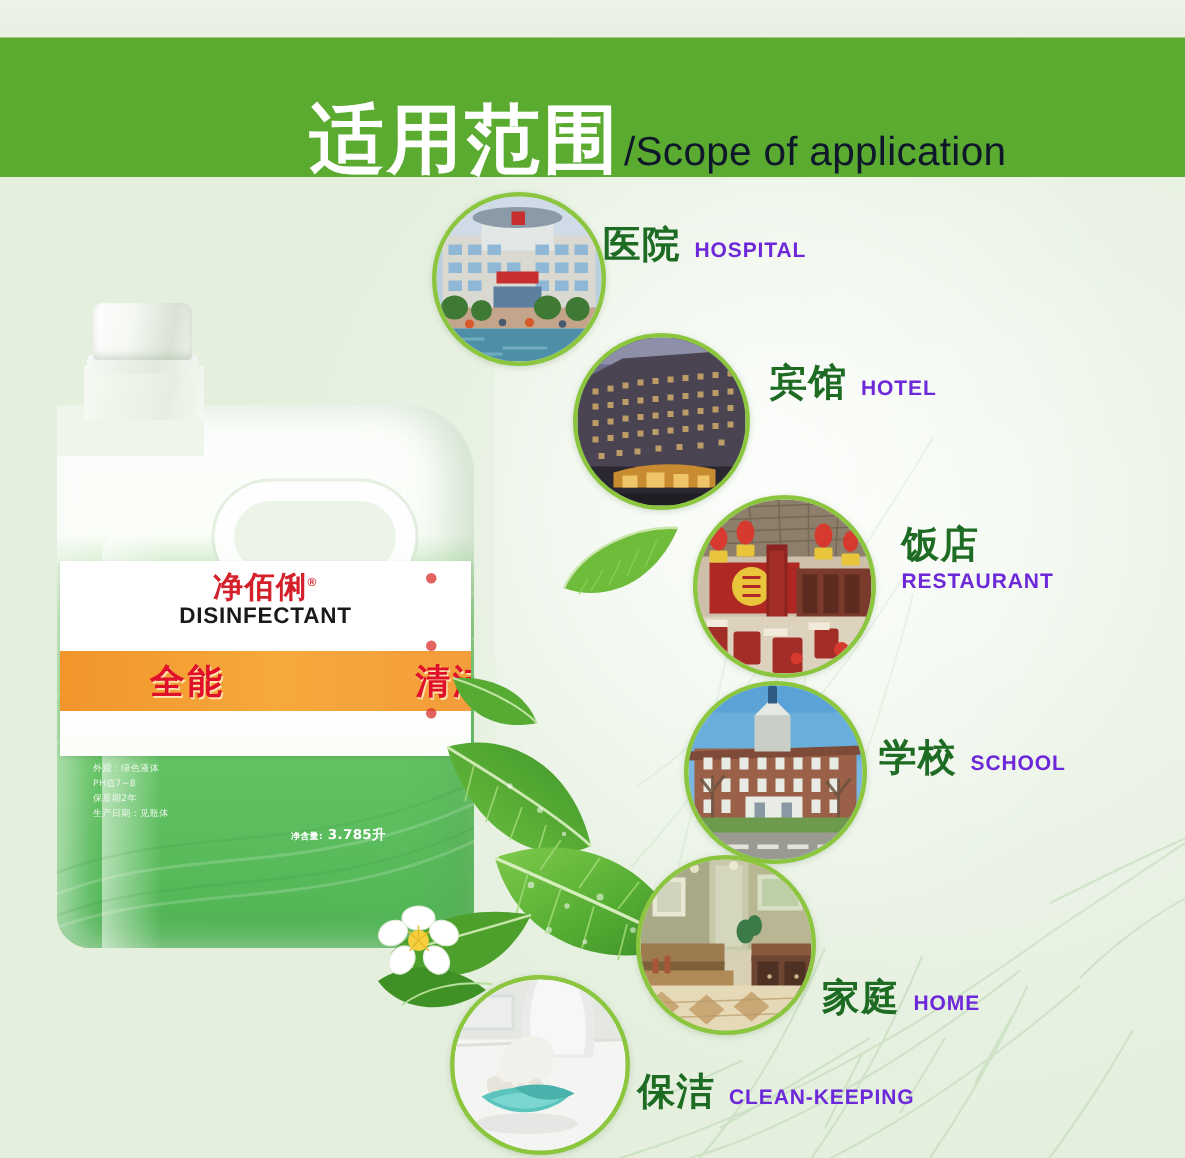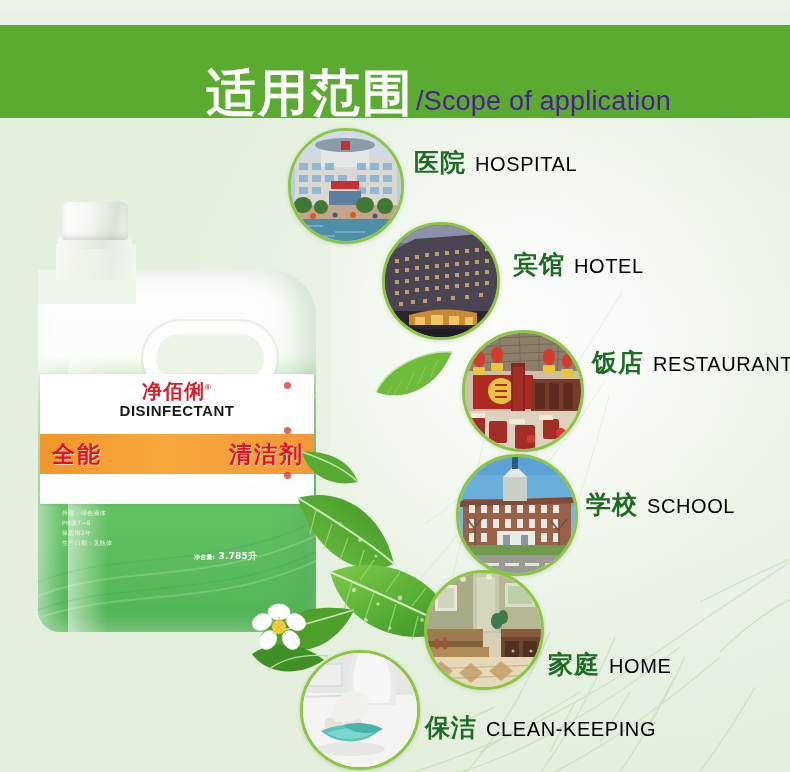--- a/index.html
+++ b/index.html
@@ -22,21 +22,21 @@
     background:radial-gradient(ellipse at 40% 40%, rgba(255,255,255,.85) 0%, rgba(255,255,255,0) 70%);}
   .veins{position:absolute;right:-30px;bottom:-40px;width:420px;height:360px;opacity:.5;}
   .veins2{position:absolute;right:120px;top:300px;width:300px;height:260px;opacity:.33;transform:rotate(-18deg);}
 
   
   .header{position:absolute;left:0;top:25px;width:776px;height:93px;
     background:#5aab30;display:flex;align-items:flex-end;padding-left:36px;}
   .header-inner{display:flex;align-items:baseline;margin-left:170px;}
   .h-cn{color:#fff;font-size:50px;font-weight:bold;letter-spacing:2px;line-height:1;
     font-family:"DejaVu Sans","Liberation Sans",sans-serif;}
-  .h-en{color:#4c1d95;font-size:27px;font-weight:300;margin-left:2px;letter-spacing:.2px;
+  .h-en{color:#0f172a;font-size:27px;font-weight:300;margin-left:2px;letter-spacing:.2px;
     font-family:"Liberation Sans",sans-serif;}
 
   
   .bottle-wrap{position:absolute;left:34px;top:196px;width:290px;height:450px;}
   .bottle-shadow{position:absolute;left:6px;top:395px;width:270px;height:40px;
     background:radial-gradient(ellipse at 50% 50%, rgba(120,155,110,.30) 0%, rgba(120,155,110,0) 72%);}
   .cap{position:absolute;left:28px;top:6px;width:66px;height:38px;border-radius:6px 6px 3px 3px;
     background:linear-gradient(100deg,#ffffff 0%,#f4f7f2 40%,#d9e2d4 78%,#eef2ea 100%);
     box-shadow:inset 0 -3px 5px rgba(150,165,145,.35);}
   .cap-ring{position:absolute;left:24px;top:40px;width:74px;height:13px;border-radius:4px;
@@ -59,21 +59,21 @@
     box-shadow:0 1px 3px rgba(80,110,75,.2);}
   .label-top{position:absolute;left:0;top:0;width:274px;height:62px;background:#ffffff;}
   .brand{position:absolute;left:0;top:4px;width:274px;text-align:center;
     color:#d4202a;font-size:20px;font-weight:bold;letter-spacing:1px;
     font-family:Liberation Sans, sans-serif;}
   .brand sup{font-size:8px;vertical-align:super;}
   .disinfectant{position:absolute;left:0;top:28px;width:274px;text-align:center;
     color:#1a1a1a;font-size:15px;font-weight:bold;letter-spacing:.5px;}
   .orange-band{position:absolute;left:0;top:60px;width:274px;height:40px;
     background:linear-gradient(90deg,#f2952a 0%,#f6a93c 45%,#f3983a 100%);
-    display:flex;align-items:center;justify-content:space-between;}
+    display:flex;align-items:center;justify-content:space-between;padding-left:48px;}
   .ob-left,.ob-right{color:#e0102a;font-size:23px;font-weight:bold;letter-spacing:2px;
     font-family:"DejaVu Sans","Liberation Sans",sans-serif;
     text-shadow:1px 1px 0 rgba(255,235,190,.85);}
   .ob-left{margin-left:12px;}
   .ob-right{margin-right:10px;margin-left:32px;}
   .label-bottom{position:absolute;left:0;top:100px;width:274px;height:30px;
     background:linear-gradient(180deg,#ffffff,#fafdf8);}
   .spec-block{position:absolute;left:28px;top:312px;width:130px;}
   .spec-line{color:#f2f8ef;font-size:6px;line-height:10px;letter-spacing:.3px;
     font-family:"DejaVu Sans","Liberation Sans",sans-serif;opacity:.95;}
@@ -86,21 +86,21 @@
 
   
   .circle{position:absolute;border-radius:50%;overflow:hidden;
     border:3px solid #8cc63f;box-shadow:0 1px 4px rgba(90,130,80,.25);background:#cfe3c6;}
   .circle .img{position:absolute;inset:0;}
 
   
   .item-label{position:absolute;display:flex;align-items:baseline;white-space:nowrap;}
   .lbl-cn{color:#1e6b23;font-size:25px;font-weight:bold;letter-spacing:1px;
     font-family:"DejaVu Sans","Liberation Sans",sans-serif;}
-  .lbl-en{color:#000000;font-size:20px;margin-left:9px;letter-spacing:.6px;font-weight:400;
+  .lbl-en{color:#6d28d9;font-size:14px;margin-left:9px;letter-spacing:.6px;font-weight:700;
     font-family:"Liberation Sans",sans-serif;}
 
   
   .leaf{position:absolute;}
   .flower{position:absolute;}
 </style>
 </head>
 <body>
 
 <div class="page">
@@ -333,21 +333,21 @@
           <circle cx="84" cy="85" r="2.5"></circle>
         </g>
       <rect x="0" y="88" width="110" height="22" fill="#4e8fa8"></rect>
       <g fill="#7fb7c9" opacity=".7">
         <rect x="6" y="94" width="26" height="2"></rect>
           <rect x="44" y="100" width="30" height="2"></rect>
         <rect x="20" y="104" width="24" height="2"></rect>
       </g>
     </svg>
   </div>
-  <div class="item-label" style="left:414px;top:146px;">
+  <div class="item-label" style="left:402px;top:146px;">
     <span class="lbl-cn">医院</span>
     <span class="lbl-en">HOSPITAL</span>
   </div>
 
   <div class="circle" style="left:382px;top:222px;width:112px;height:112px;">
     <svg class="img" viewBox="0 0 112 112">
       <rect width="112" height="112" fill="#3a3f55"></rect>
       <rect width="112" height="40" fill="#6b6f8c"></rect>
       <rect y="0" width="112" height="18" fill="#8e8fa8"></rect>
       <path d="M0 30 L 30 14 L 112 8 L 112 96 L 0 96 Z" fill="#4a4352"></path>
@@ -408,21 +408,21 @@
         <rect x="64" y="91" width="10" height="9"></rect>
           <rect x="80" y="92" width="8" height="8"></rect>
       </g>
       <rect x="0" y="104" width="112" height="8" fill="#1f1c24"></rect>
       <g fill="#e8b04a" opacity=".8">
         <circle cx="12" cy="100" r="2"></circle>
           <circle cx="100" cy="99" r="2"></circle>
       </g>
     </svg>
   </div>
-  <div class="item-label" style="left:513px;top:248px;justify-content:space-between;">
+  <div class="item-label" style="left:513px;top:238px;justify-content:space-between;">
     <span class="lbl-cn">宾馆</span>
     <span class="lbl-en">HOTEL</span>
   </div>
 
   <div class="circle" style="left:462px;top:330px;width:116px;height:116px;">
     <svg class="img" viewBox="0 0 116 116">
       <rect width="116" height="116" fill="#c9bca8"></rect>
       <path d="M0 0 L116 0 L116 38 L0 44 Z" fill="#8d7f6b"></path>
       <g stroke="#6f6352" stroke-width="1" opacity=".8">
         <path d="M0 6 L116 2"></path>
@@ -470,21 +470,21 @@
         <rect x="6" y="80" width="14" height="5"></rect>
           <rect x="44" y="86" width="16" height="5"></rect>
         <rect x="74" y="82" width="14" height="5"></rect>
       </g>
       <g fill="#d63a2e">
         <circle cx="96" cy="100" r="5"></circle>
           <circle cx="66" cy="106" r="4"></circle>
       </g>
     </svg>
   </div>
-  <div class="item-label" style="left:592px;top:346px;">
+  <div class="item-label" style="left:592px;top:346px;flex-direction:column;">
     <span class="lbl-cn">饭店</span>
     <span class="lbl-en">RESTAURANT</span>
   </div>
 
   <div class="circle" style="left:456px;top:454px;width:116px;height:116px;">
     <svg class="img" viewBox="0 0 116 116">
       <rect width="116" height="116" fill="#7ab6dd"></rect>
       <rect width="116" height="50" fill="#6aaedb"></rect>
       <rect y="0" width="116" height="18" fill="#5ba3d6"></rect>
       <rect x="4" y="42" width="108" height="48" fill="#9a6048"></rect>

